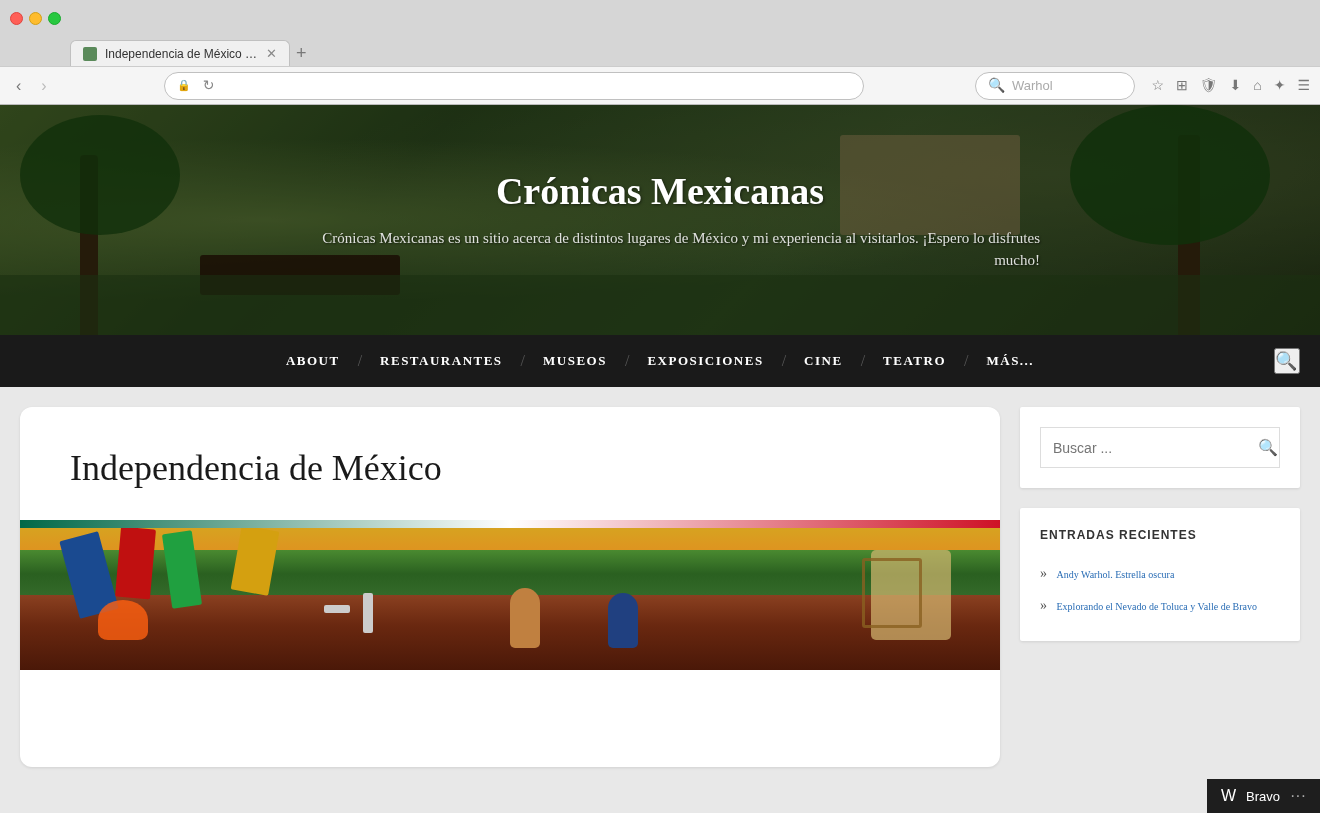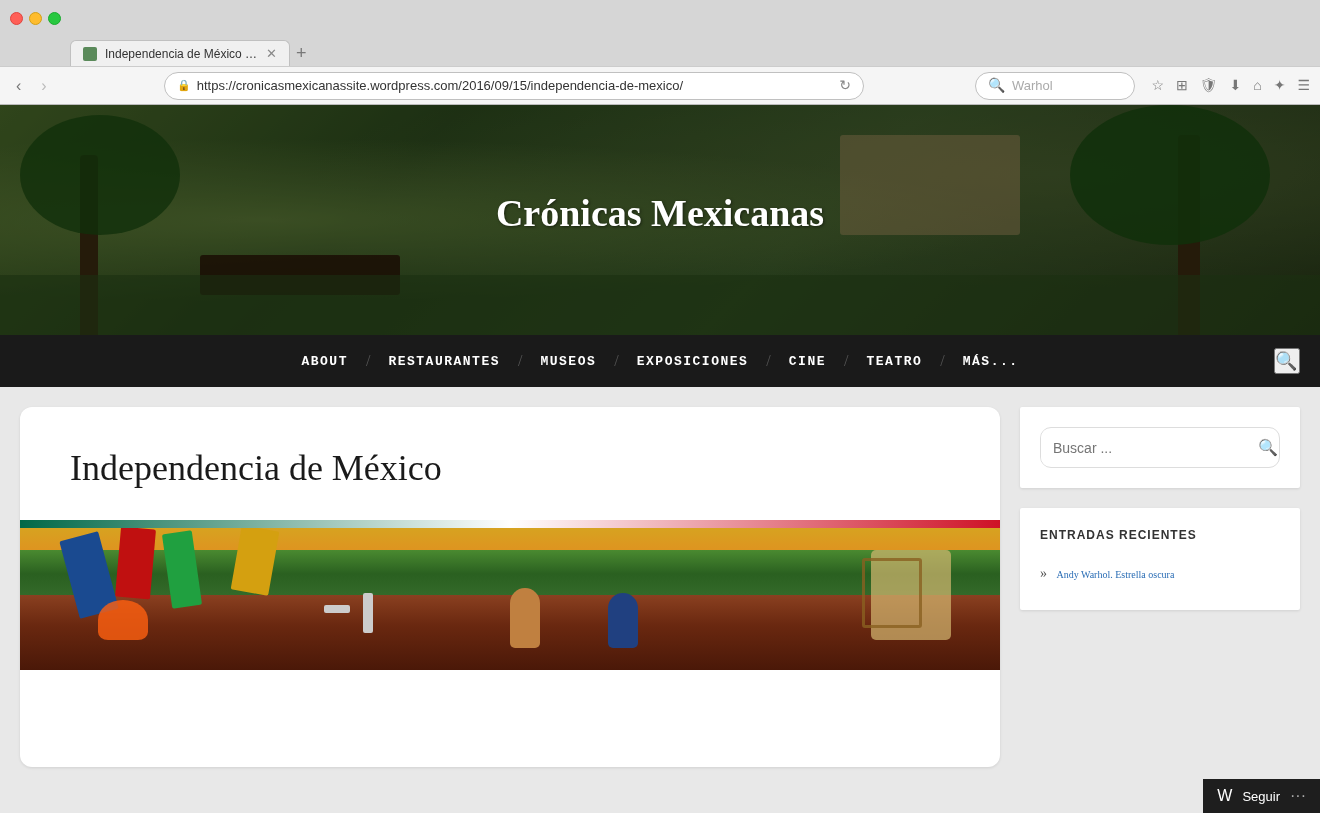--- a/index.html
+++ b/index.html
@@ -154,21 +154,21 @@
       background: #1a1a1a;
       height: 52px;
       display: flex;
       align-items: center;
       justify-content: center;
       gap: 0;
       position: relative;
     }
     .nav-item {
       color: white;
-      font-family: Liberation Mono, monospace;
+      font-family: Liberation Serif, serif;
       font-size: 13px;
       font-weight: 600;
       letter-spacing: 1.5px;
       text-transform: uppercase;
       padding: 0 18px;
       cursor: pointer;
       text-decoration: none;
       display: flex;
       align-items: center;
       gap: 8px;
@@ -218,21 +218,21 @@
       background: white;
       border-radius: 2px;
       box-shadow: 0 1px 3px rgba(0,0,0,0.1);
       padding: 20px;
       margin-bottom: 20px;
     }
     .sidebar-search {
       display: flex;
       align-items: center;
       border: 1px solid #ddd;
-      border-radius: 11px;
+      border-radius: 0;
       overflow: hidden;
     }
     .sidebar-search-input {
       flex: 1;
       border: none;
       padding: 10px 12px;
       font-size: 14px;
       color: #aaa;
       font-family: -apple-system, sans-serif;
       outline: none;
@@ -313,21 +313,20 @@
       <span class="tab-close">✕</span>
     </div>
     <button class="new-tab-btn">+</button>
   </div>
 
   <div class="address-bar">
     <button class="nav-btn">‹</button>
     <button class="nav-btn" style="color:#bbb;">›</button>
     <div class="url-box">
       <span class="url-lock">🔒</span>
-      <span class="url-text">https://cronicasmexicanassite.wordpress.com/2016/09/15/independencia-de-mexico/</span>
       <span class="url-reload">↻</span>
     </div>
     <div class="search-box">
       <span class="toolbar-icon">🔍</span>
       <span class="search-text">Warhol</span>
     </div>
     <div class="toolbar-icons">
       <span class="toolbar-icon">☆</span>
       <span class="toolbar-icon">⊞</span>
       <span class="toolbar-icon">🛡</span>
@@ -352,20 +351,21 @@
     <div style="position:absolute;top:0px;right:50px;width:200px;height:140px;background:#1a4a10;border-radius:50%;opacity:0.85;"></div>
 
     <div style="position:absolute;bottom:40px;left:200px;width:200px;height:40px;background:#2a1a08;border-radius:3px;opacity:0.9;"></div>
 
     <div style="position:absolute;bottom:0;left:0;right:0;height:60px;background:#2a4a1a;opacity:0.6;"></div>
 
     <div style="position:absolute;top:30px;right:300px;width:180px;height:100px;background:#c8a070;opacity:0.4;border-radius:3px;"></div>
   </div>
   <div class="hero-overlay">
     <h1 class="hero-title">Crónicas Mexicanas</h1>
+    <p class="hero-subtitle">Crónicas Mexicanas es un sitio acerca de distintos lugares de México y mi experiencia al visitarlos. ¡Espero lo disfrutes mucho!</p>
   </div>
 </div>
 
 <nav class="nav-bar">
   <a class="nav-item">ABOUT</a>
   <span class="nav-sep">/</span>
   <a class="nav-item">RESTAURANTES</a>
   <span class="nav-sep">/</span>
   <a class="nav-item">MUSEOS</a>
   <span class="nav-sep">/</span>
@@ -426,22 +426,26 @@
       </div>
     </div>
 
     <div class="sidebar-widget">
       <div class="widget-title">ENTRADAS RECIENTES</div>
       <ul class="recent-entries">
         <li class="recent-entry">
           <span class="entry-arrow">»</span>
           <a class="entry-link">Andy Warhol. Estrella oscura</a>
         </li>
+        <li class="recent-entry">
+          <span class="entry-arrow">»</span>
+          <a class="entry-link">Explorando el Nevado de Toluca y Valle de Bravo</a>
+        </li>
       </ul>
     </div>
   </div>
 </div>
 
 <div class="wp-bar">
   <span class="wp-logo">W</span>
-  <span class="wp-follow">Seguir</span>
+  <span class="wp-follow">Bravo</span>
   <span class="wp-dots">···</span>
 </div>
 
 </body></html>

